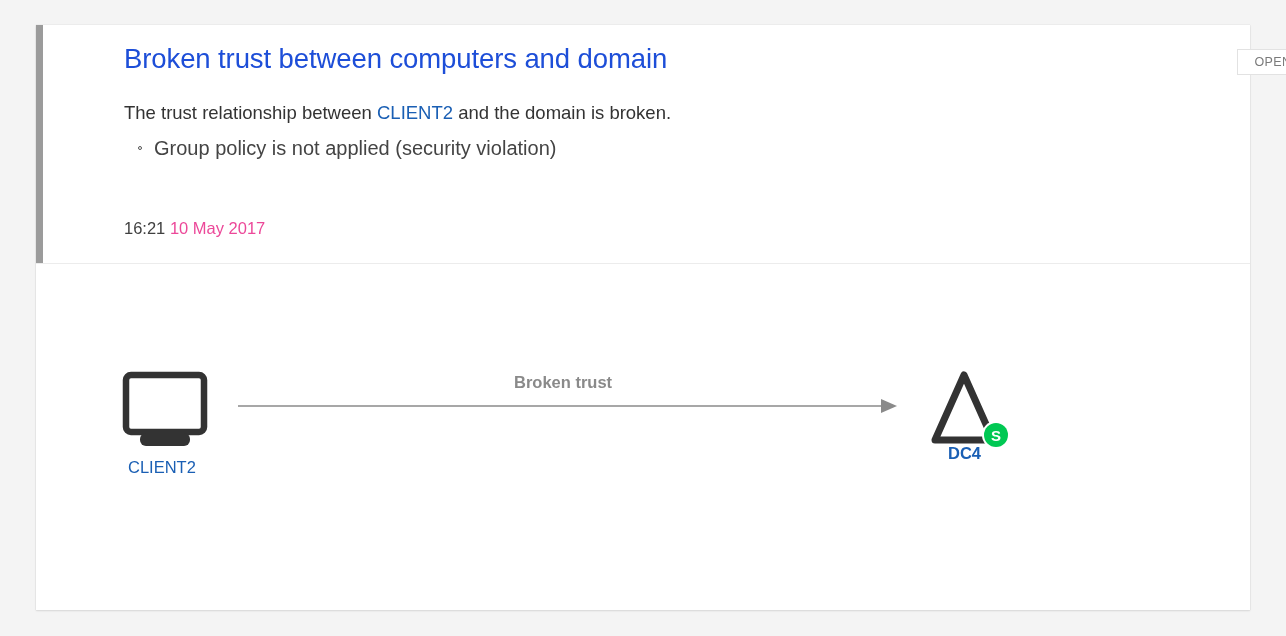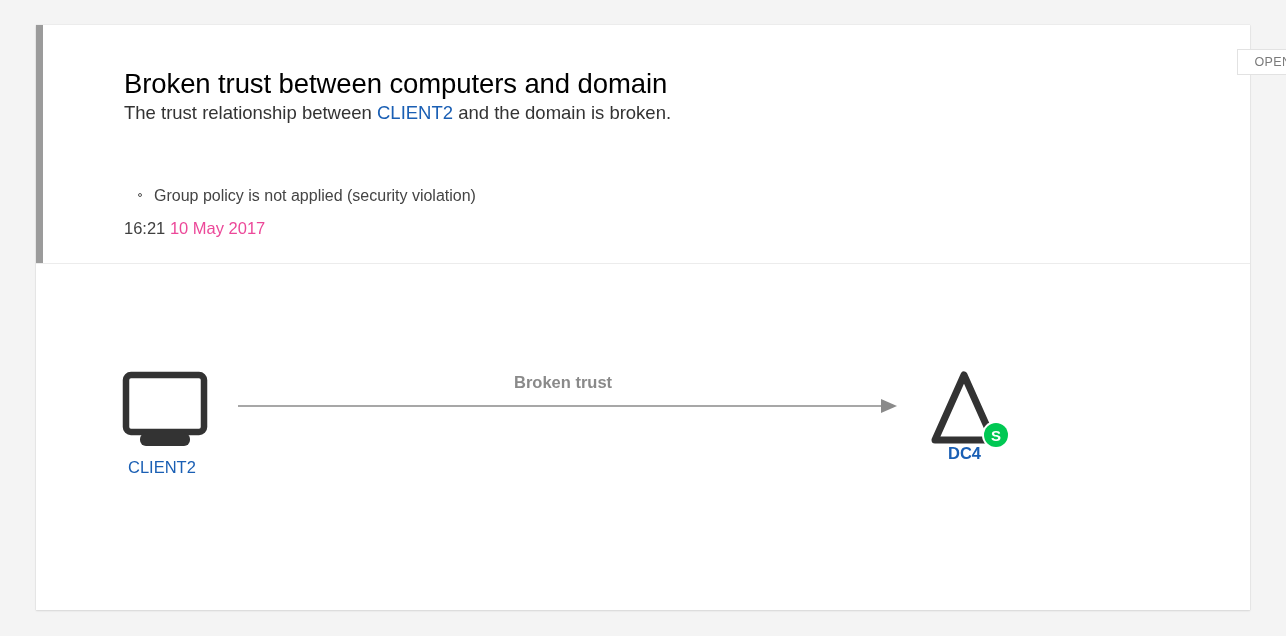--- a/index.html
+++ b/index.html
@@ -58,24 +58,24 @@
     position: absolute;
     left: 88px;
     top: 0;
     right: 0;
     height: 100%;
   }
 
   .title {
     position: absolute;
     left: 0;
-    top: 43px;
+    top: 18px;
     font-size: 27.5px;
     font-weight: 400;
-    color: #000000;
+    color: #1d4ed8;
     letter-spacing: -0.1px;
     white-space: nowrap;
   }
 
   .subtitle {
     position: absolute;
     left: 0;
     top: 77px;
     font-size: 18.5px;
     color: #333333;
@@ -89,25 +89,24 @@
   .bullets {
     position: absolute;
     left: 0;
     top: 110px;
     margin: 0;
     padding: 0 0 0 30px;
     list-style: none;
   }
   .bullets li {
     position: relative;
-    font-size: 16px;
+    font-size: 20px;
     color: #444444;
     line-height: 27px;
     white-space: nowrap;
-    margin-top: 47px;
   }
   .bullets li:before {
     content: "";
     position: absolute;
     left: -16px;
     top: 11px;
     width: 4px;
     height: 4px;
     border: 1px solid #555;
     border-radius: 50%;

